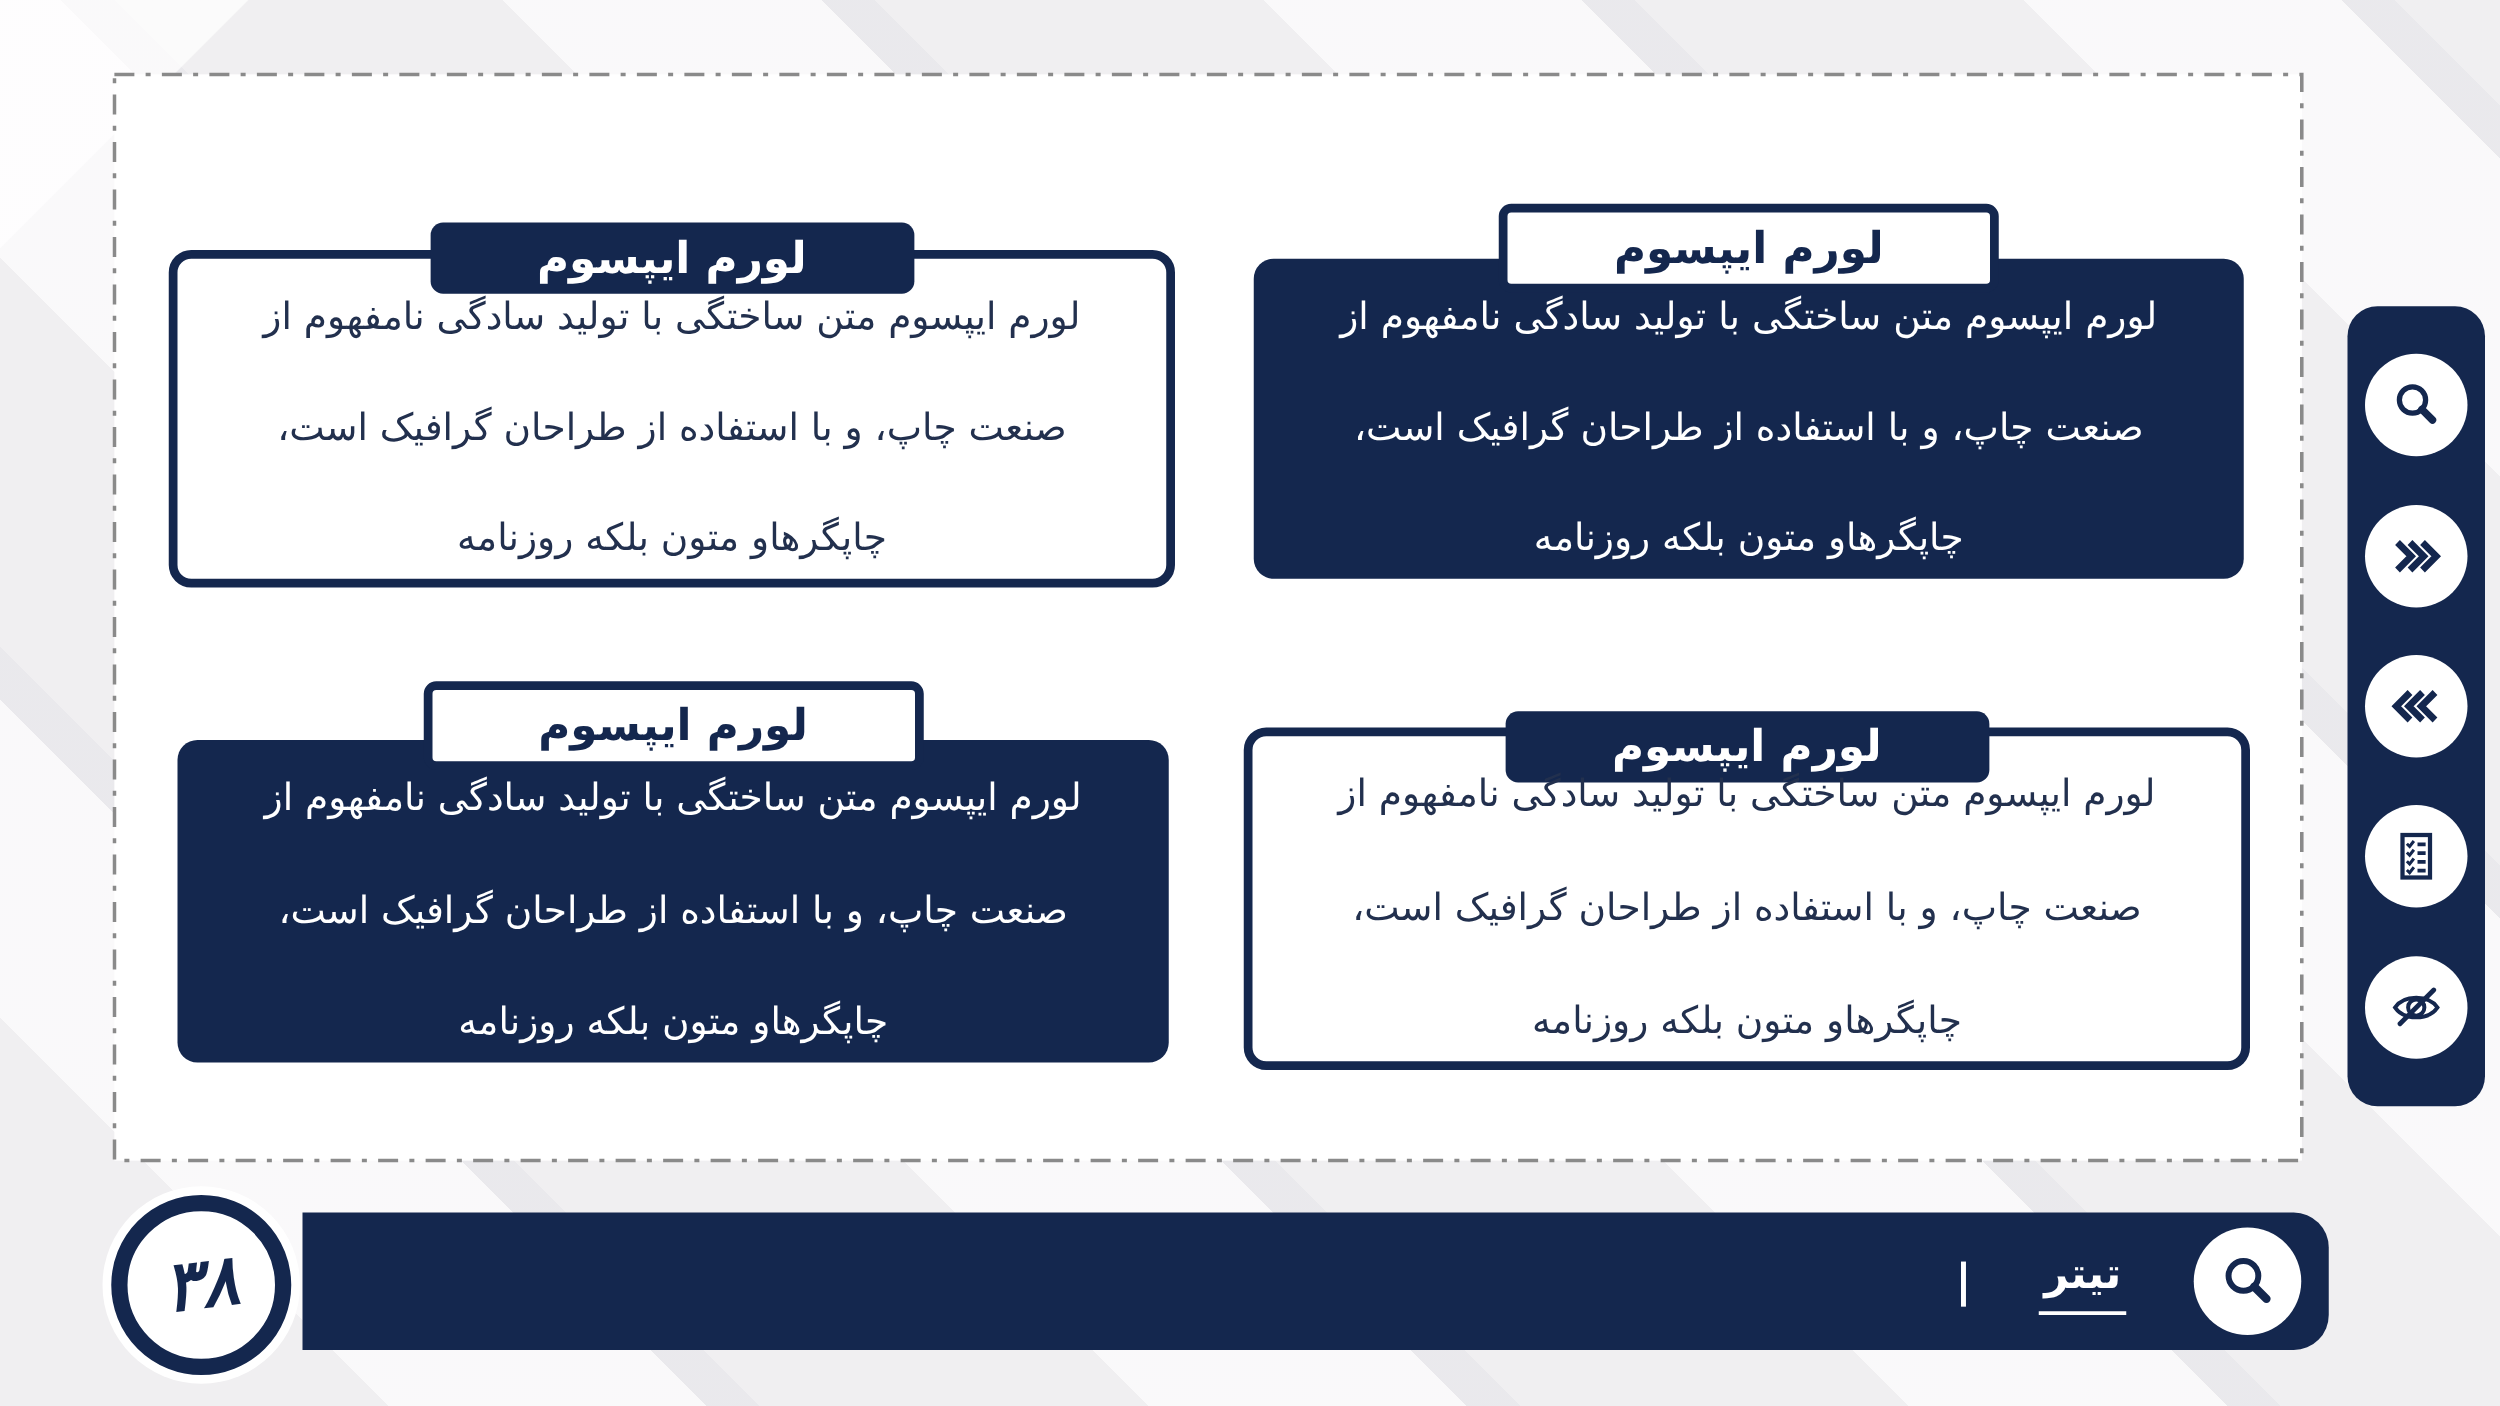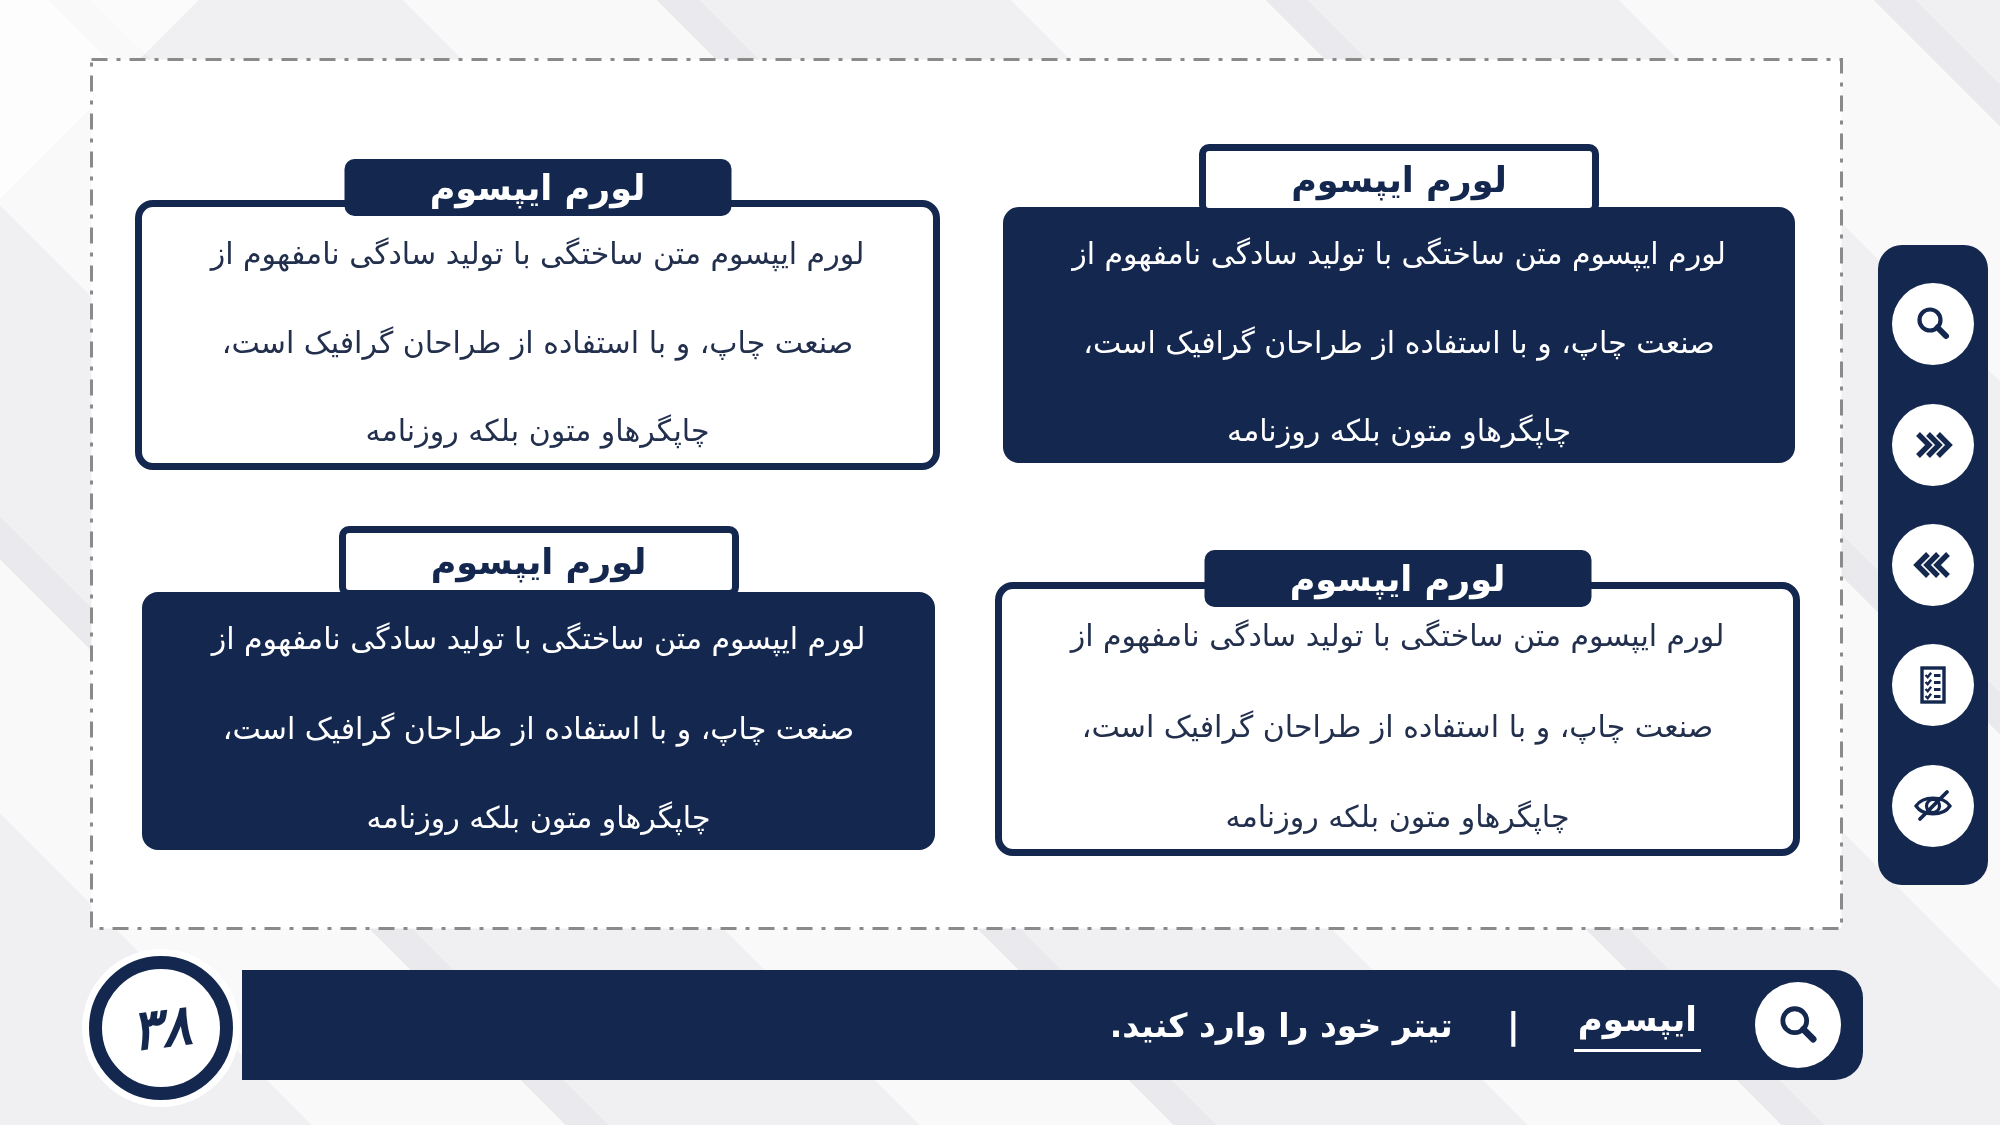--- a/index.html
+++ b/index.html
@@ -23,21 +23,21 @@
   .frame-svg{position:absolute;left:90px;top:58px;}
 
   
   .card{position:absolute;box-sizing:border-box;border-radius:18px;}
   .card.outline{background:#ffffff;border:7px solid #14274e;}
   .card.filled{background:#14274e;border-radius:16px;}
   .card-badge{
     position:absolute;left:50%;transform:translateX(-50%);
     box-sizing:border-box;border-radius:10px;
     display:flex;align-items:center;justify-content:center;
-    font-weight:700;font-size:35px;white-space:nowrap;
+    font-weight:700;font-size:35px;white-space:nowrap;margin-top:19px;
   }
   .card-badge.navy{background:#14274e;color:#ffffff;width:387px;height:57px;top:-48px;}
   .card-badge.white{background:#ffffff;color:#14274e;border:7px solid #14274e;width:400px;height:71px;}
   .card-body{
     position:absolute;inset:0;display:flex;flex-direction:column;
     justify-content:space-between;align-items:center;text-align:center;
     padding-top:14px;
   }
   .card-body p{margin:0;font-size:30px;line-height:65px;}
   .card.outline .card-body p{color:#22304e;}
@@ -193,23 +193,22 @@
   </aside>
 
   <div class="footer-bar">
     <div class="footer-content">
       <button class="footer-search">
         <svg width="52" height="52" viewBox="0 0 48 48">
           <circle cx="21" cy="20" r="11" fill="none" stroke="#14274e" stroke-width="4.4"></circle>
           <line x1="29" y1="28" x2="38" y2="37" stroke="#14274e" stroke-width="6.2" stroke-linecap="round"></line>
         </svg>
       </button>
-      <a class="footer-label" href="#">ایپسوم</a>
+      <a class="footer-label" href="#">تیتر</a>
       <span class="footer-sep">|</span>
-      <span class="footer-placeholder">تیتر خود را وارد کنید.</span>
     </div>
   </div>
 
   <div class="page-badge">
     <span>۳۸</span>
   </div>
 
 </div>
 
 </body></html>

